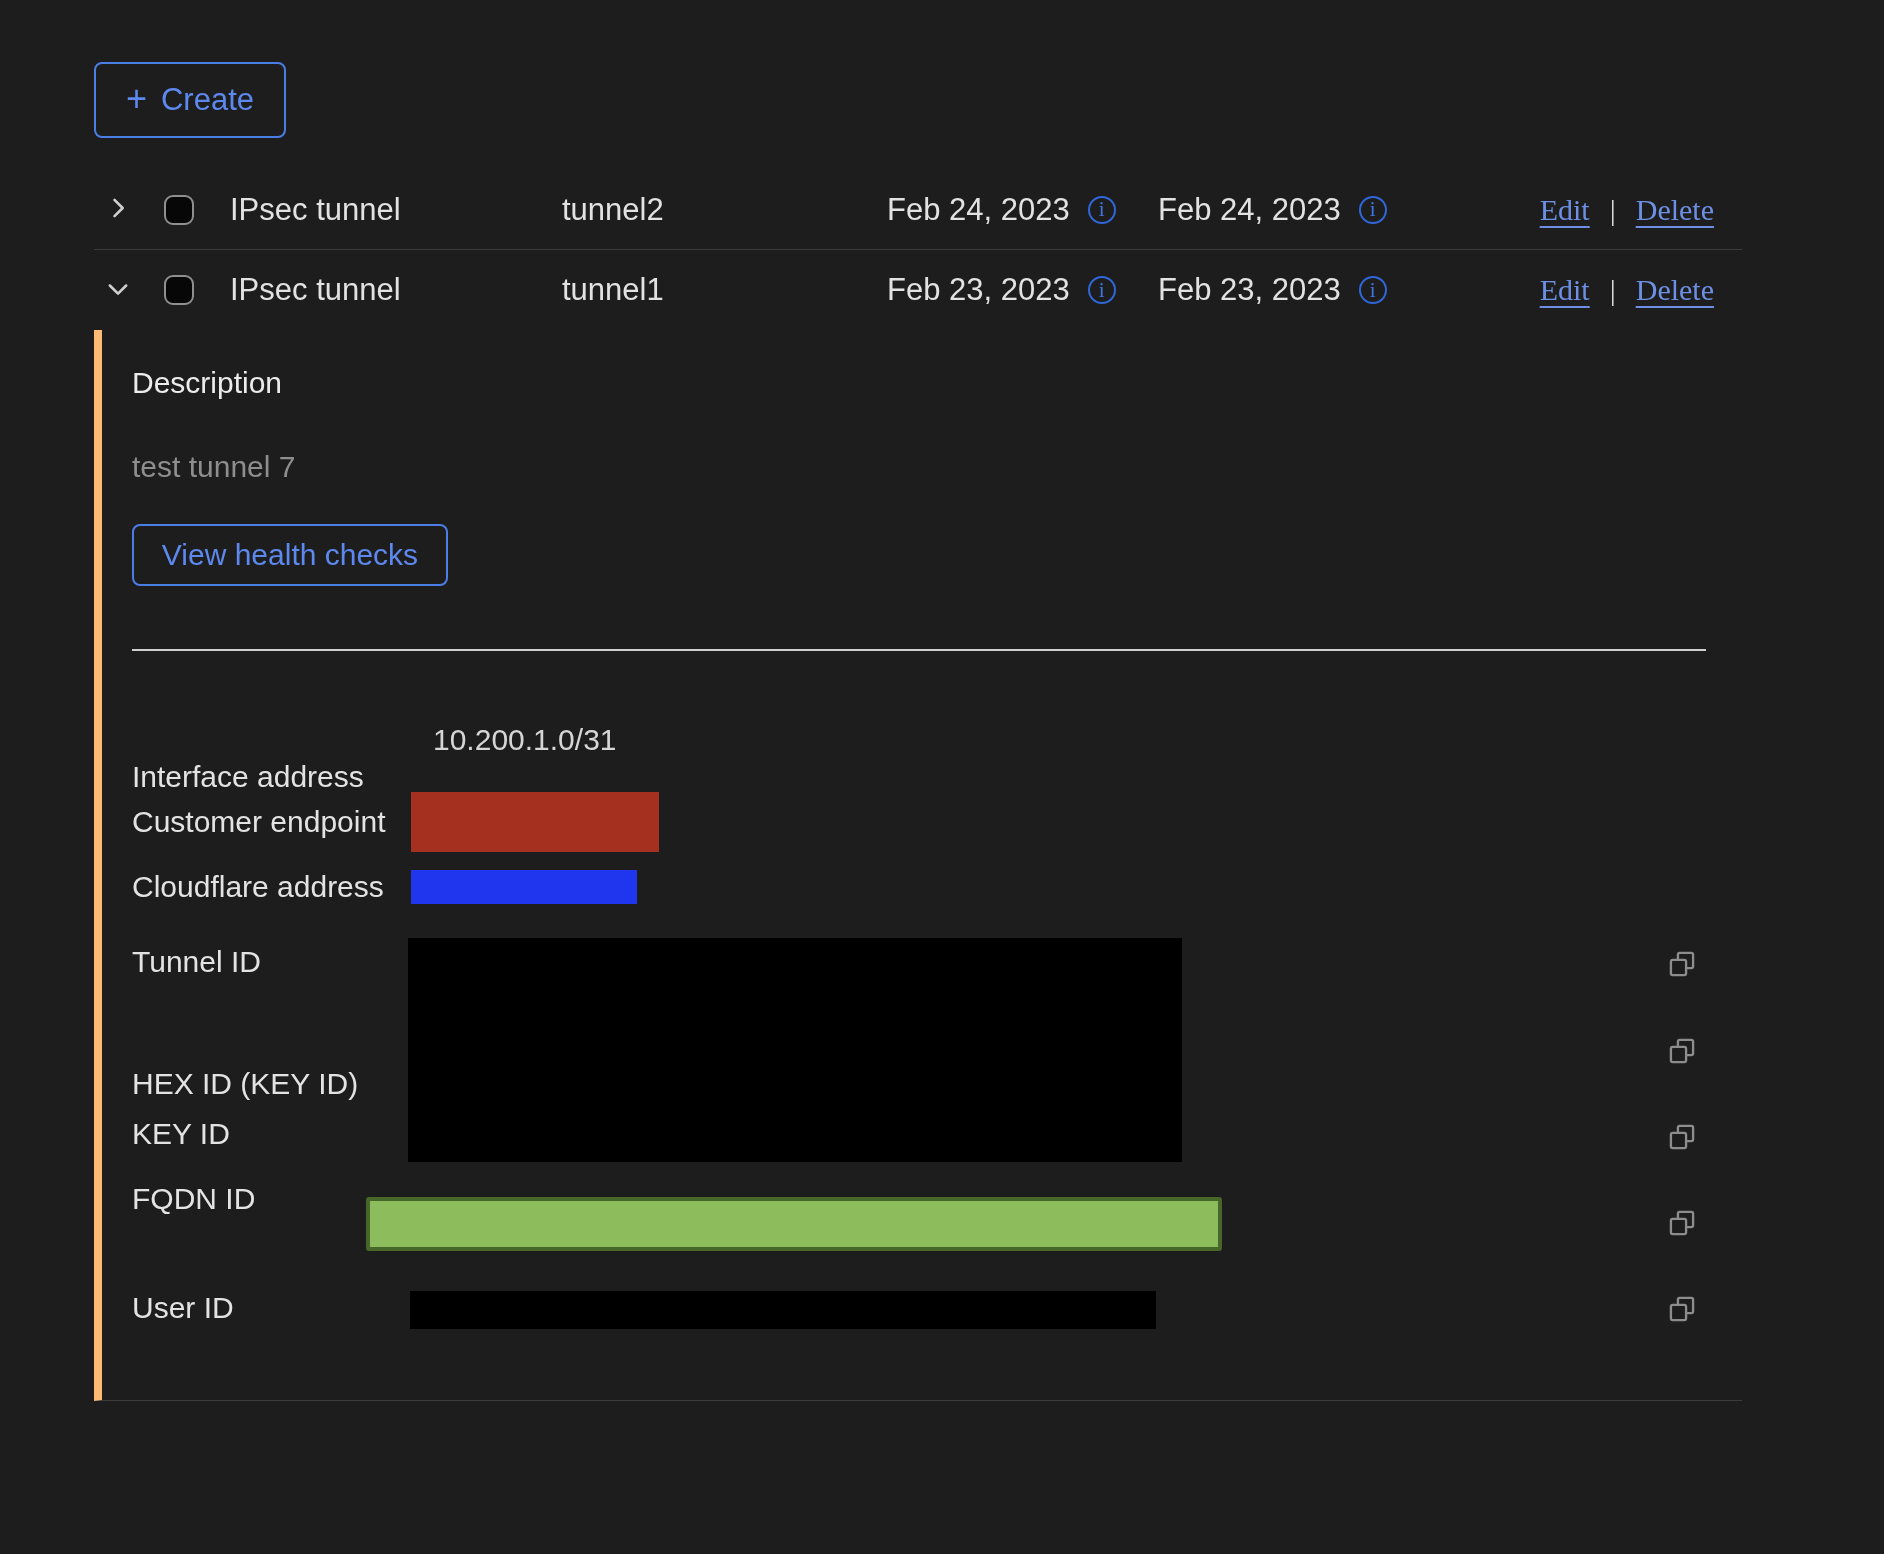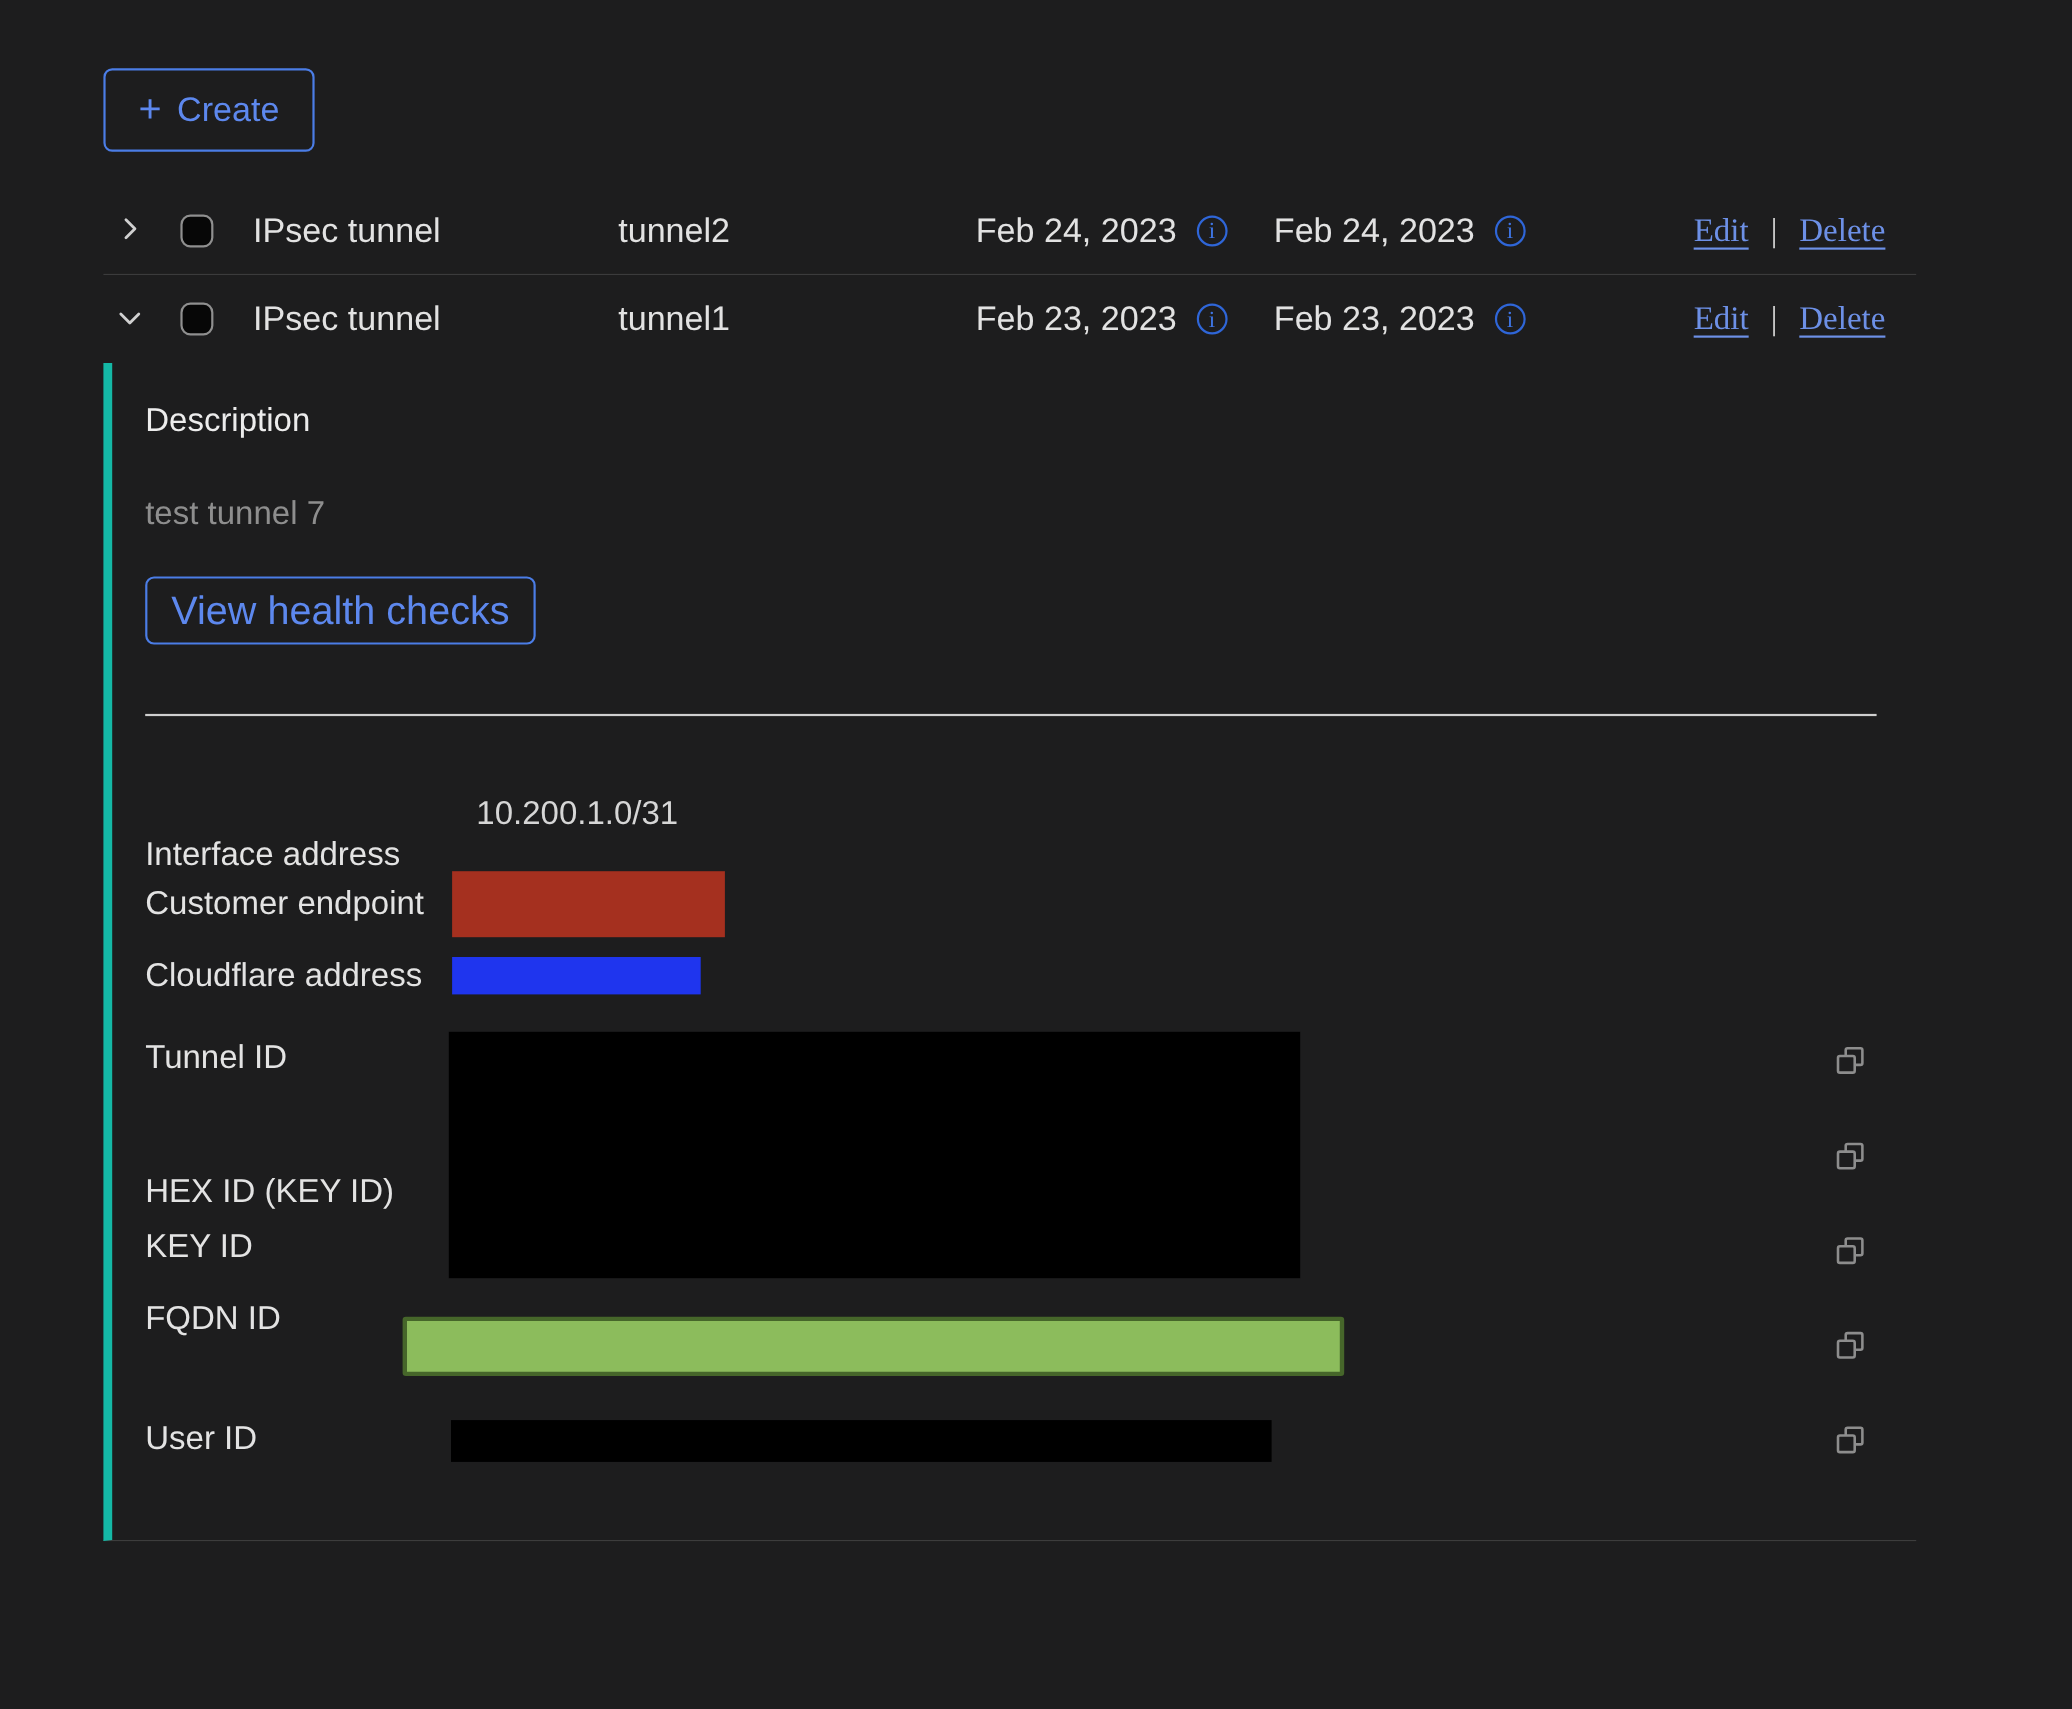--- a/index.html
+++ b/index.html
@@ -72,37 +72,37 @@
     text-underline-offset:6px;
     text-decoration-thickness:2px;
     cursor:pointer;
   }
   .actions-sep { color:#d9d9d9; font-size:30px; }
 
   
   .expanded {
     position:relative;
     height:1071px;
-    border-left:8px solid #14b8a6;
+    border-left:8px solid #fdba74;
     border-bottom:1px solid #3d3d3d;
   }
   .expanded .abs { position:absolute; }
 
   .desc-label { left:30px; top:36px; font-size:30px; color:#ececec; line-height:34px; }
   .desc-value { left:30px; top:120px; font-size:30px; color:#8e8e8e; line-height:34px; }
 
   .health-btn {
     left:30px; top:194px;
-    width:355px; height:62px;
+    width:316px; height:62px;
     background:transparent;
     border:2px solid #4b7de6;
     border-radius:8px;
     color:#5d88ee;
     font-family:"Liberation Sans", sans-serif;
-    font-size:36px;
+    font-size:30px;
     display:flex; align-items:center; justify-content:center;
     cursor:pointer;
   }
 
   .divider { left:30px; top:319px; width:1574px; height:2px; background:#cfcfcf; }
 
   .f-label { font-size:30px; color:#e3e3e3; line-height:34px; left:30px; }
   .f-value { font-size:30px; color:#d6d6d6; line-height:34px; }
 
   .lbl-interface { top:414px;margin-top:16px; }

